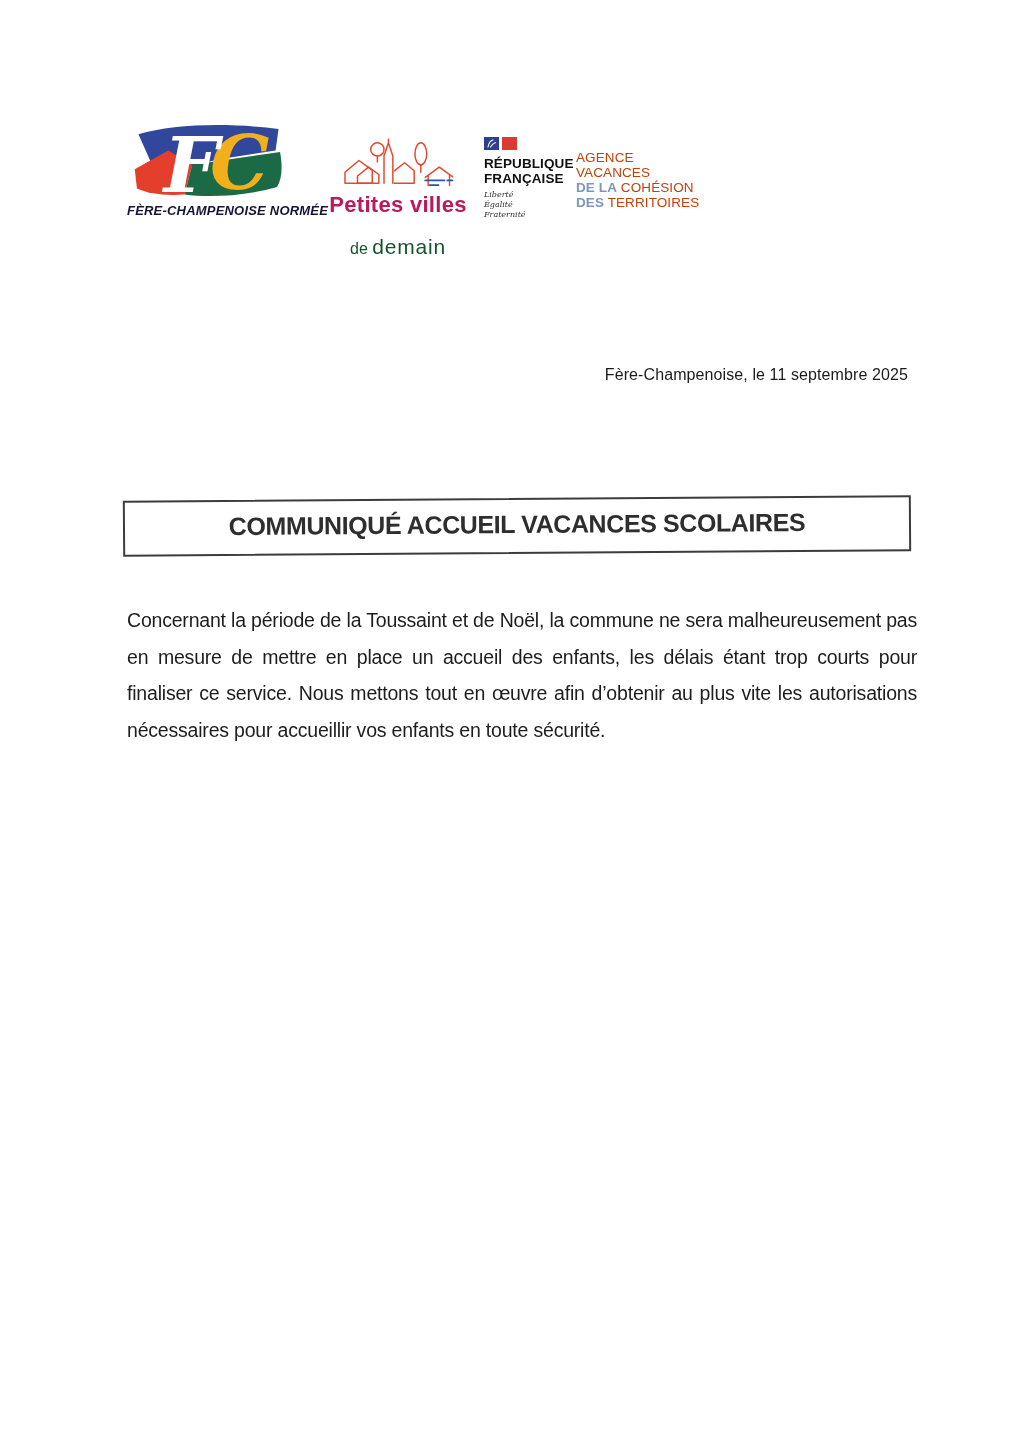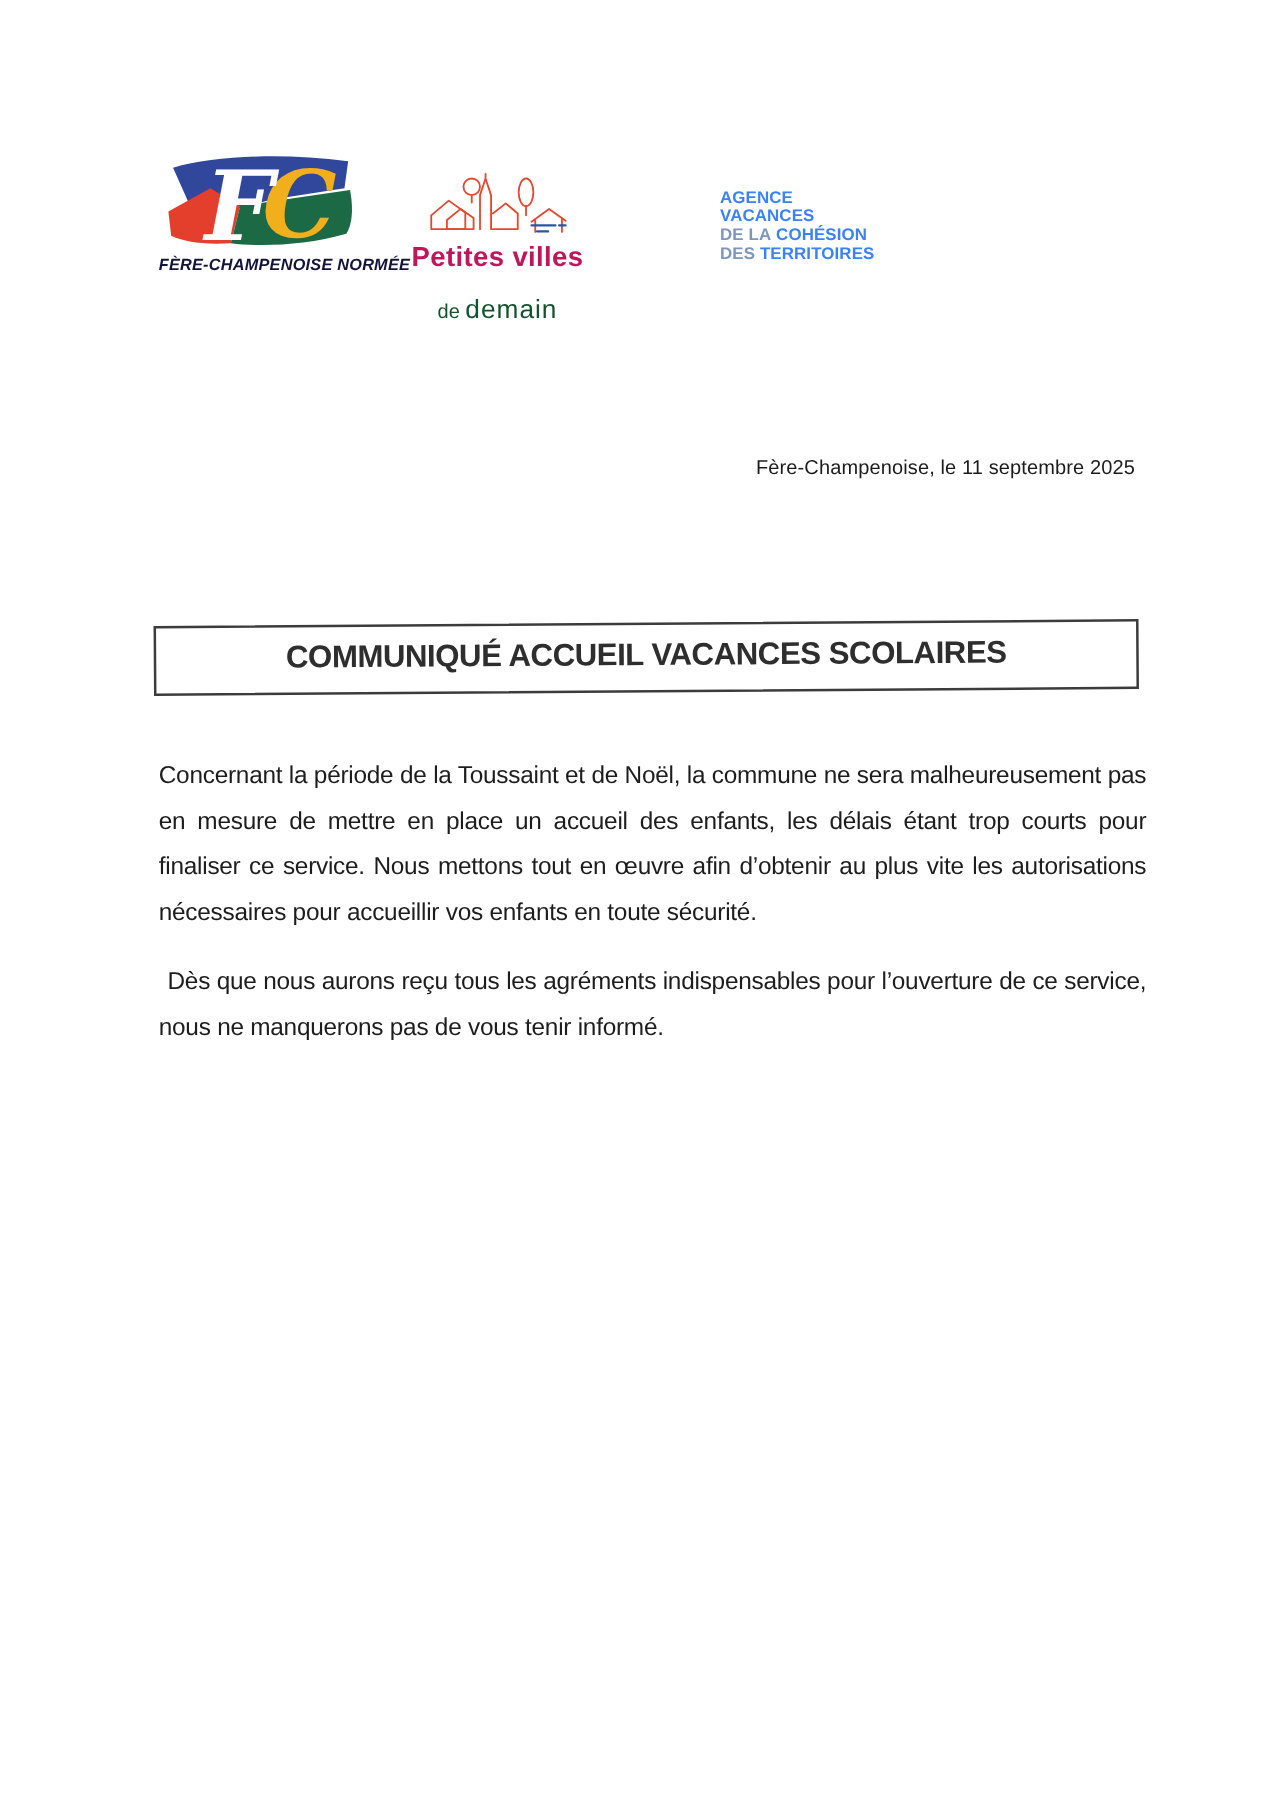--- a/index.html
+++ b/index.html
@@ -32,21 +32,21 @@
   }
   .pvd-line2 { font-size: 16px; color: #14532d; margin-top: 17px; white-space: nowrap; }
   .pvd-demain { font-size: 21px; font-weight: 400; letter-spacing: 0.8px; }
 
   .logo-rf { position: absolute; left: 484px; top: 137px; width: 95px; }
   .rf-name { margin-top: 2px; font-size: 13.5px; font-weight: 700; color: #101010; line-height: 14.5px; letter-spacing: 0.1px; }
   .rf-motto { margin-top: 4px; font-family: "DejaVu Serif", serif; font-style: italic; font-size: 8px; line-height: 10px; color: #333; }
 
   .logo-anct { position: absolute; left: 576px; top: 150px; width: 125px; }
   .anct-line { font-size: 13.5px; line-height: 15px; letter-spacing: 0.1px; white-space: nowrap; }
-  .anct-line .b { font-weight: 700; color: #3b82f6; text-align: right; }
+  .anct-line .b { font-weight: 400; color: #c2410c; text-align: right; }
   .anct-line .l { font-weight: 600; color: #7e96be; }
 
   
   .dateline {
     position: absolute; top: 366px; right: 116px;
     font-size: 16px; color: #1b1b1b; letter-spacing: 0.1px;
   }
 
   
   .title-box {
@@ -99,34 +99,49 @@
         <path d="M70,50 L84,39 L97,50 L97,67 L70,67"></path>
         <ellipse cx="106" cy="27" rx="8" ry="15"></ellipse>
         <path d="M106,42 L106,52"></path>
         <path d="M112,59 L131,45 L149,58 M116,57 L116,70 M145,56 L145,70"></path>
         <path stroke="#2b55a0" stroke-width="2.4" d="M112,63 L138,63 M142,63 L149,63 M118,69.5 L130,69.5"></path>
       </svg>
       <div class="pvd-line1">Petites villes</div>
       <div class="pvd-line2"><span>de</span> <span class="pvd-demain">demain</span></div>
     </div>
 
+    <div class="logo-rf">
+      <svg width="34" height="14" viewBox="0 0 34 14" aria-hidden="true">
+        <rect x="0" y="0" width="15" height="13" fill="#2d3f8f"></rect>
+        <path d="M4,10 C5,5 7,3.5 9,3 M6.5,10 C8,7.5 10,6 11.5,5.5" stroke="#ffffff" stroke-width="1.1" fill="none" stroke-linecap="round"></path>
+        <rect x="18" y="0" width="15" height="13" fill="#d93a31"></rect>
+      </svg>
+      <div class="rf-name">
+        <div>RÉPUBLIQUE</div>
+        <div>FRANÇAISE</div>
+      </div>
+      <div class="rf-motto">
+        <div>Liberté</div>
+        <div>Égalité</div>
+        <div>Fraternité</div>
+      </div>
+    </div>
 
     <div class="logo-anct">
       <div class="anct-line"><span class="b">AGENCE</span></div>
       <div class="anct-line"><span class="b">VACANCES</span></div>
       <div class="anct-line"><span class="l">DE LA</span> <span class="b">COHÉSION</span></div>
       <div class="anct-line"><span class="l">DES</span> <span class="b">TERRITOIRES</span></div>
     </div>
 
   </header>
 
   <div class="dateline">Fère-Champenoise, le 11 septembre 2025</div>
 
   <div class="title-box">
     <h1>COMMUNIQUÉ ACCUEIL VACANCES SCOLAIRES</h1>
   </div>
 
   <main class="letter-body">
     <p>Concernant la période de la Toussaint et de Noël, la commune ne sera malheureusement pas en mesure de mettre en place un accueil des enfants, les délais étant trop courts pour finaliser ce service. Nous mettons tout en œuvre afin d’obtenir au plus vite les autorisations nécessaires pour accueillir vos enfants en toute sécurité.</p>
-    <p class="indent">Dès que nous aurons reçu tous les agréments indispensables pour l’ouverture de ce service, nous ne manquerons pas de vous tenir informé.</p>
   </main>
 
 </div>
 
 </body></html>

